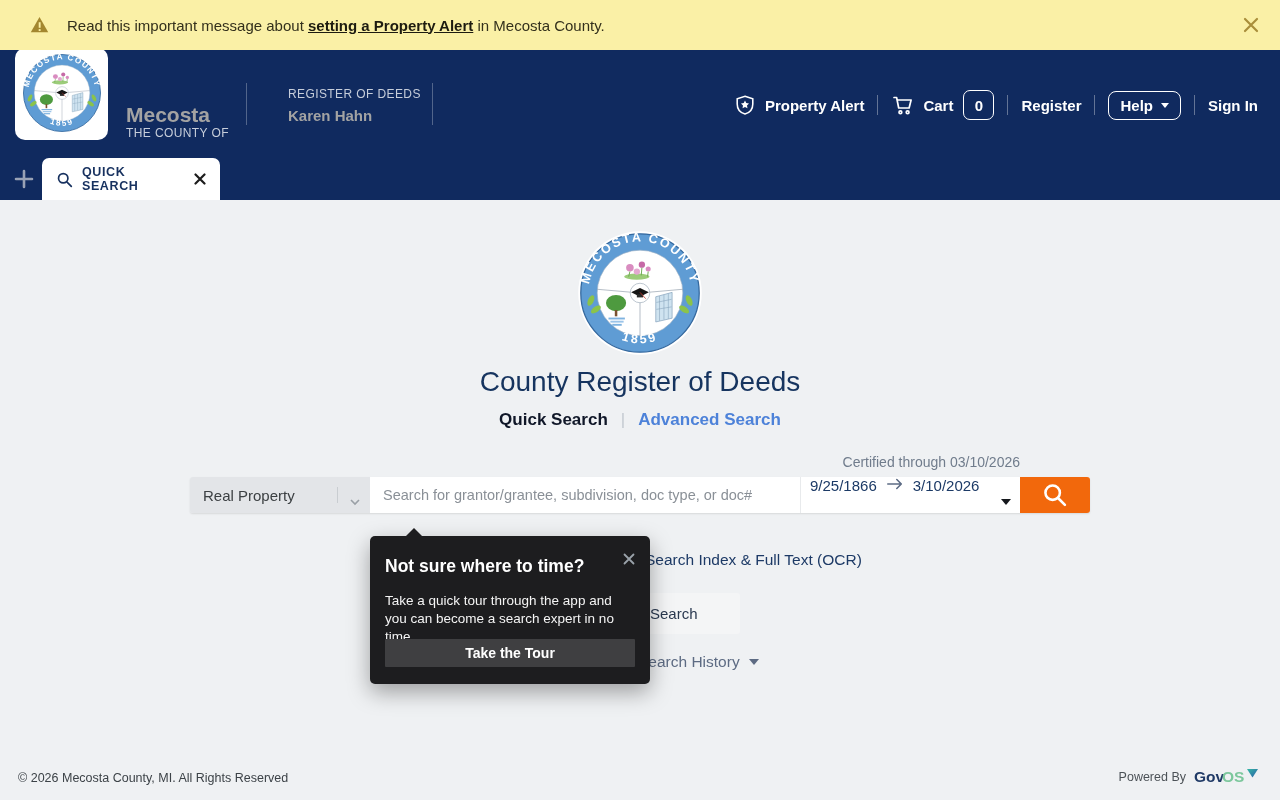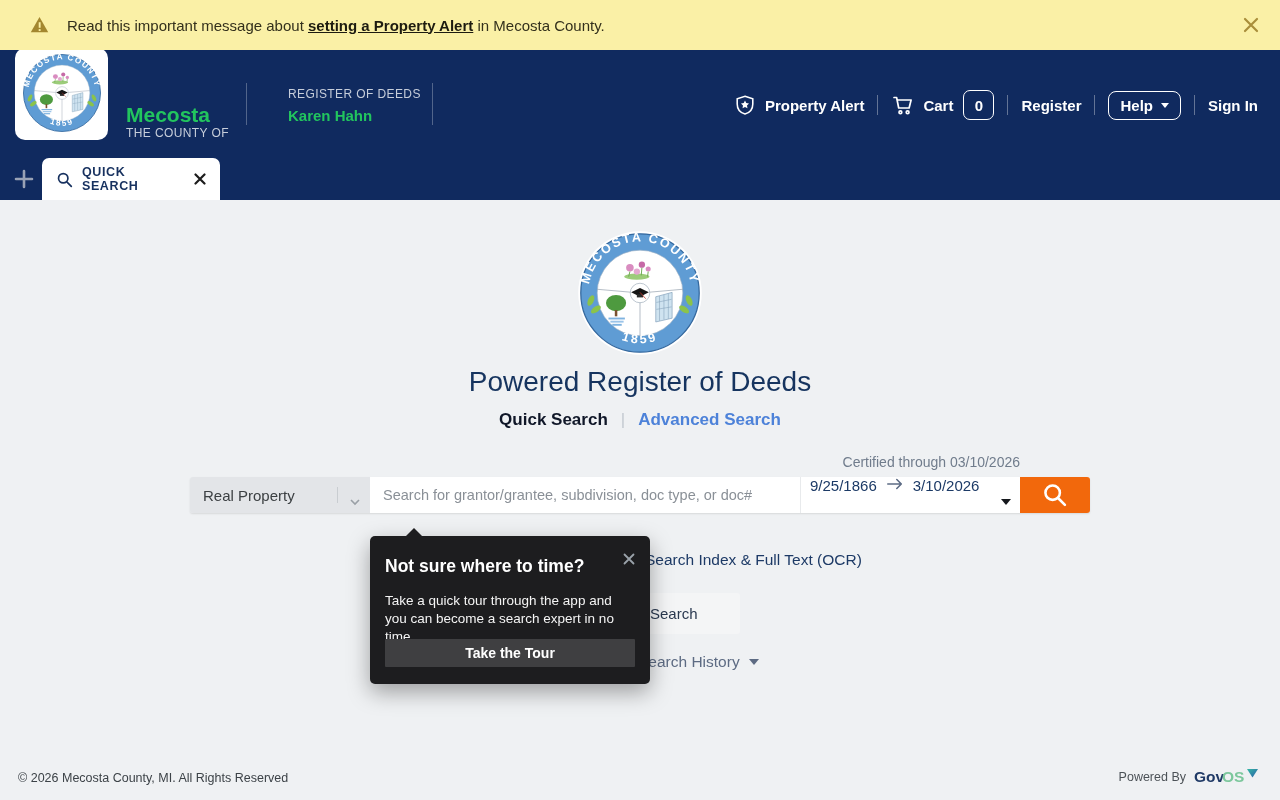--- a/index.html
+++ b/index.html
@@ -20,21 +20,21 @@
   .banner-text .lnk { font-weight:bold; text-decoration:underline; color:#1d1b10; cursor:pointer; }
   .banner-close { position:absolute; right:18px; top:14px; width:22px; height:22px; cursor:pointer; display:flex; align-items:center; justify-content:center; }
   
   .header { position:absolute; top:50px; left:0; width:1280px; height:108px; background:#102a5f; z-index:3; }
   .logo-badge {
     position:absolute; left:15px; top:-2px; width:93px; height:92px;
     background:#fff; border-radius:10px; display:flex; align-items:flex-start; justify-content:center; padding-top:4px;
     z-index:5;
   }
   .brand-label { position:absolute; font-size:12px; color:#c6cdda; letter-spacing:.4px; }
-  .brand-name  { position:absolute; color:#22c55e; font-weight:bold; }
+  .brand-name  { position:absolute; color:#a3a3a3; font-weight:bold; }
   .h-divider { position:absolute; width:1px; height:42px; top:33px; background:rgba(255,255,255,.28); }
   .hnav { position:absolute; right:22px; top:38px; height:34px; display:flex; align-items:center; }
   .hnav .item { display:flex; align-items:center; color:#fff; font-weight:bold; font-size:15px; cursor:pointer; white-space:nowrap; }
   .hnav .sep { width:1px; height:20px; background:rgba(255,255,255,.35); margin:0 13px; }
   .cart-count {
     margin-left:10px; min-width:31px; height:30px; border:1.5px solid #fff; border-radius:7px;
     display:flex; align-items:center; justify-content:center; font-weight:bold; font-size:15px; color:#fff;
   }
   .help-btn {
     border:1.5px solid #fff; border-radius:8px; padding:5px 11px; display:flex; align-items:center; gap:8px;
@@ -252,21 +252,21 @@
           <path d="M1.5 1.5 L10.5 10.5 M10.5 1.5 L1.5 10.5" stroke="#1c1c1c" stroke-width="2.2" stroke-linecap="round"></path>
         </svg>
     </span>
   </div>
 </div>
 
 <svg class="seal-large">
     <use href="#county-seal"></use>
   </svg>
 
-<h1 class="page-title" style="font-weight:normal;">Powered Register of Deeds</h1>
+<h1 class="page-title" style="font-weight:normal;">County Register of Deeds</h1>
 
 <div class="search-links">
   <span class="active">Quick Search</span>
   <span class="pipe">|</span>
   <span class="adv">Advanced Search</span>
 </div>
 
 <div class="certified">Certified through 03/10/2026</div>
 
 <div class="searchbar">

